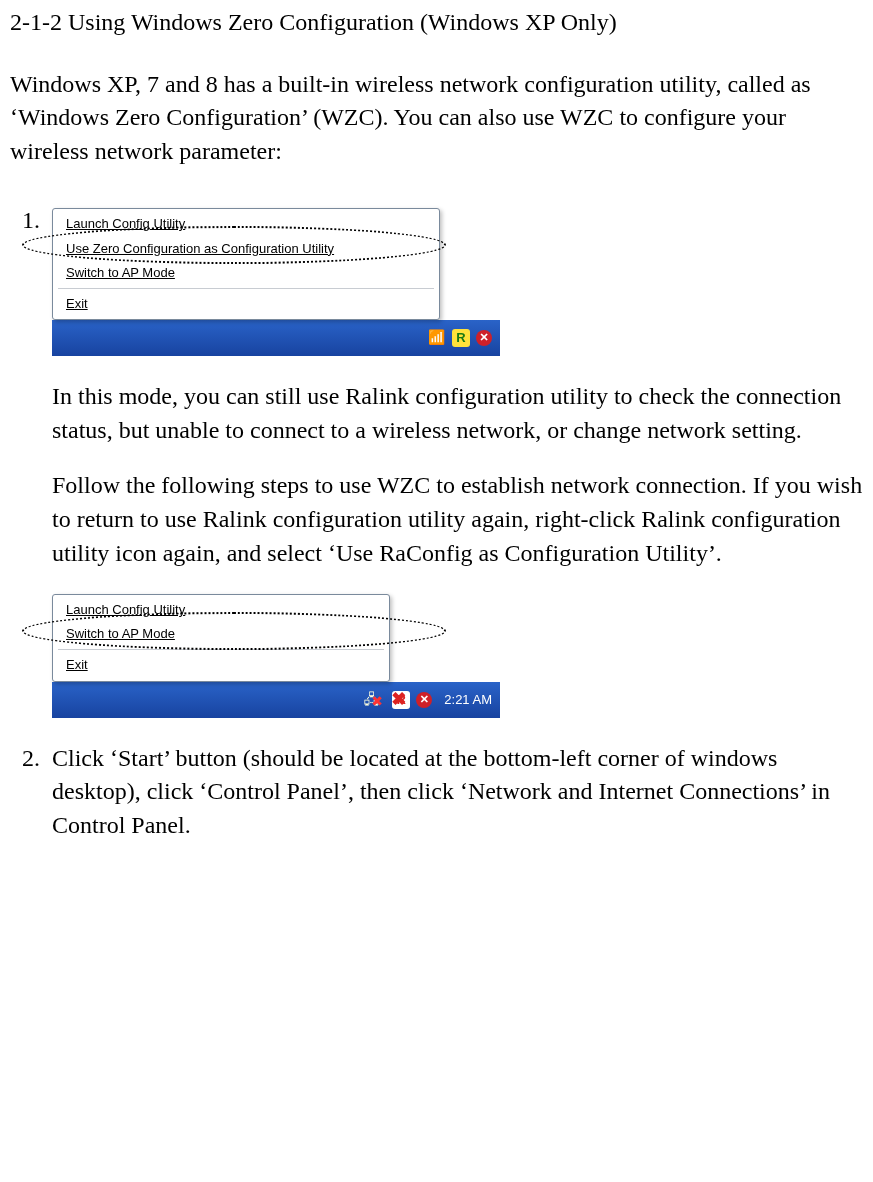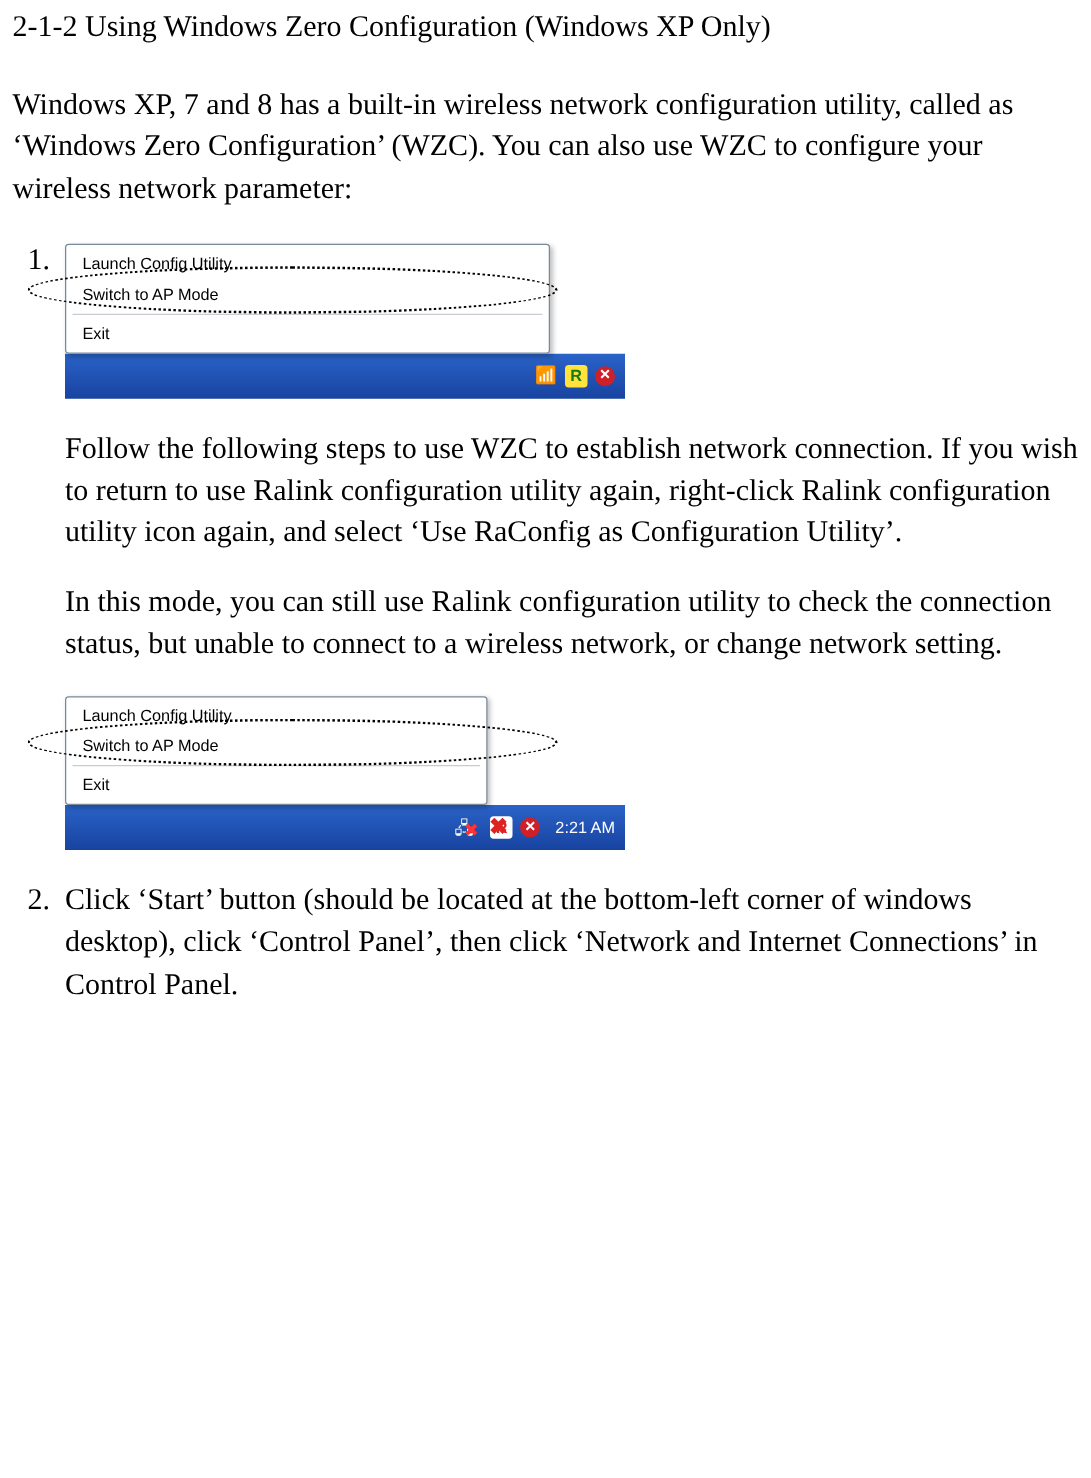--- a/index.html
+++ b/index.html
@@ -6,21 +6,21 @@
     font-family: "Times New Roman", Times, serif;
     font-size: 24px;
     line-height: 1.4;
     margin: 0;
     padding: 6px 10px;
     width: 853px;
     color: #000;
     background: #fff;
   }
   .section-title { margin-bottom: 28px; }
-  .intro { margin-bottom: 24px; }
+  .intro { margin-bottom: 36px; }
   ol.steps { margin: 0; padding-left: 36px; }
   ol.steps > li { margin-bottom: 20px; padding-left: 6px; }
   .step-body { margin-top: 0; }
   .para { margin: 22px 0; }
   .screenshot-wrap { margin: 24px 0 24px 0; position: relative; width: 440px; }
 
   
   .context-menu {
     position: relative;
     width: 380px;
@@ -29,20 +29,21 @@
     border-radius: 3px;
     box-shadow: 2px 2px 4px rgba(0,0,0,.25);
     font-family: Tahoma, Arial, sans-serif;
     font-size: 13px;
     padding: 3px;
     z-index: 2;
   }
   .menu-item {
     padding: 3px 10px;
     white-space: nowrap;
+    text-decoration: underline;
   }
   .menu-sep {
     height: 1px;
     margin: 3px 2px;
     background: #c8ccd2;
   }
 
   
   .ellipse {
     position: absolute;
@@ -106,34 +107,35 @@
 
 <div class="intro">Windows XP, 7 and 8 has a built-in wireless network configuration utility, called as ‘Windows Zero Configuration’ (WZC). You can also use WZC to configure your wireless network parameter:</div>
 
 <ol class="steps">
   <li>
 
     <div class="screenshot-wrap tight">
       <div class="ellipse"></div>
       <div class="context-menu">
         <div class="menu-item">Launch Config Utility</div>
+        <div class="menu-item">Use Zero Configuration as Configuration Utility</div>
         <div class="menu-item">Switch to AP Mode</div>
         <div class="menu-sep"></div>
         <div class="menu-item">Exit</div>
       </div>
       <div class="taskbar">
         <span class="tray-icon wifi-icon">📶</span>
         <span class="r-icon">R</span>
         <span class="shield-icon">✕</span>
       </div>
     </div>
 
+    <div class="para">In this mode, you can still use Ralink configuration utility to check the connection status, but unable to connect to a wireless network, or change network setting.</div>
+
     <div class="para">Follow the following steps to use WZC to establish network connection. If you wish to return to use Ralink configuration utility again, right-click Ralink configuration utility icon again, and select ‘Use RaConfig as Configuration Utility’.</div>
-
-    <div class="para">In this mode, you can still use Ralink configuration utility to check the connection status, but unable to connect to a wireless network, or change network setting.</div>
 
     <div class="screenshot-wrap tight">
       <div class="ellipse"></div>
       <div class="context-menu" style="width:330px;">
         <div class="menu-item">Launch Config Utility</div>
         <div class="menu-item">Switch to AP Mode</div>
         <div class="menu-sep"></div>
         <div class="menu-item">Exit</div>
       </div>
       <div class="taskbar">

